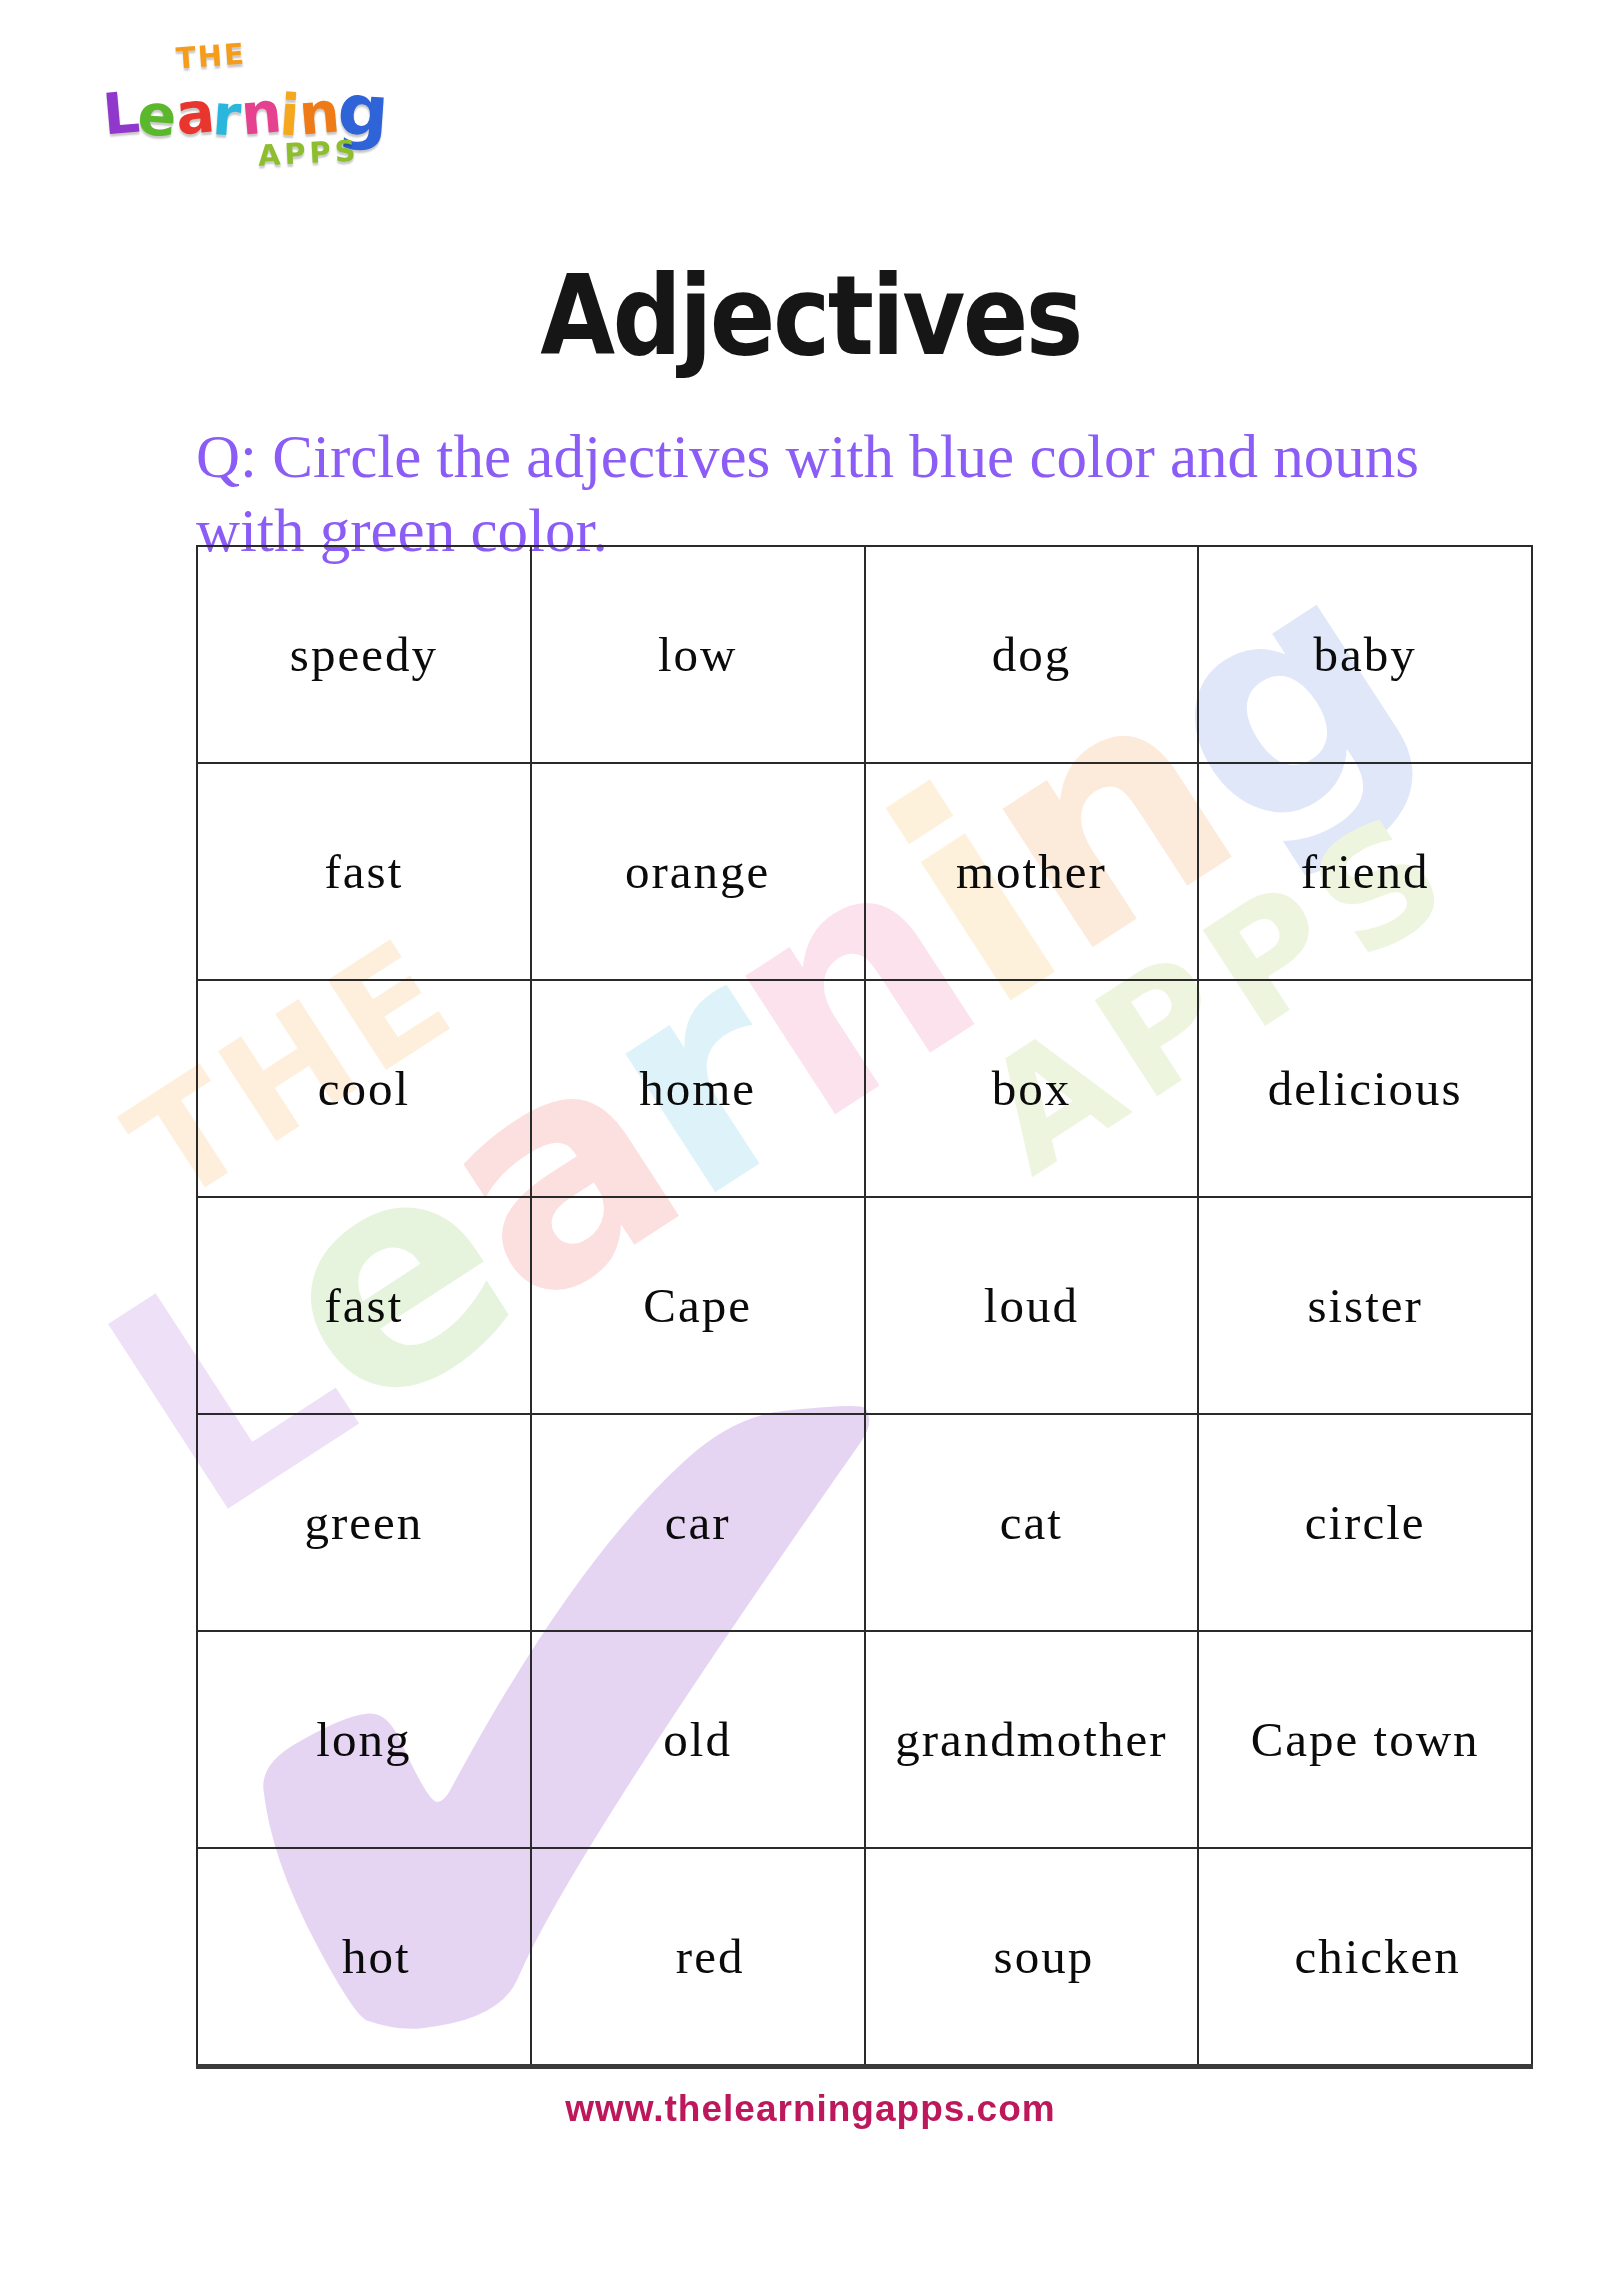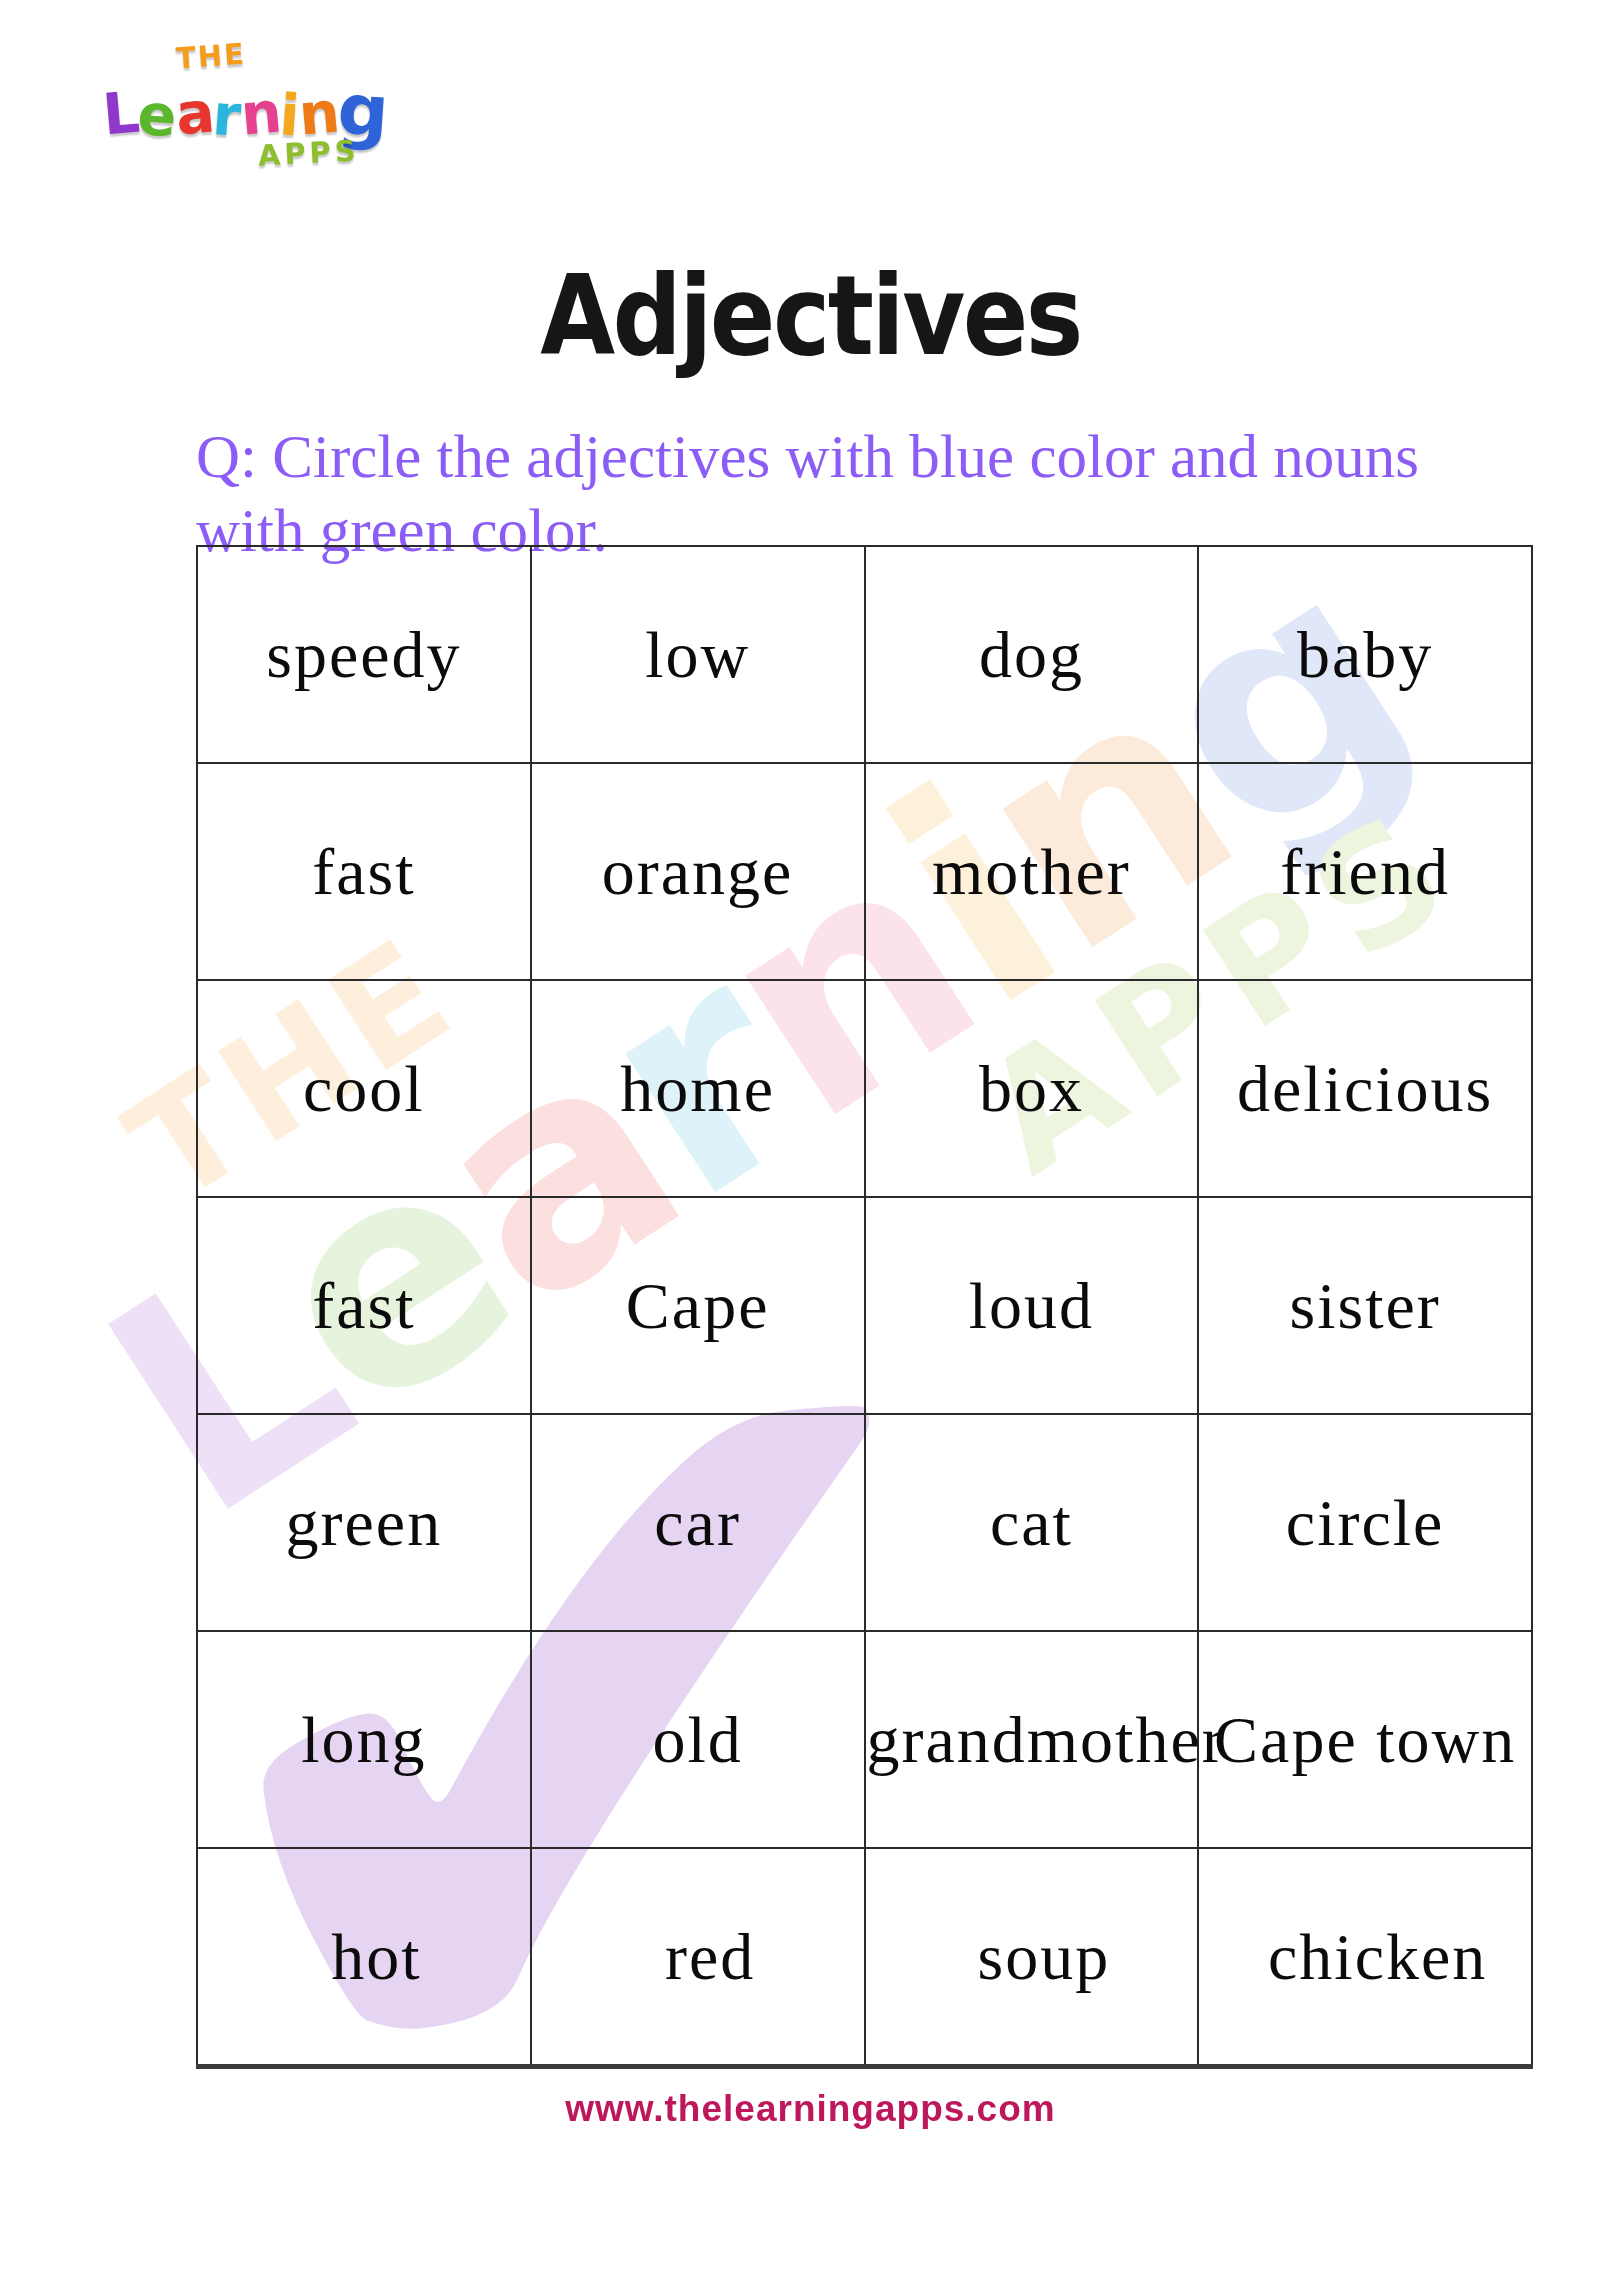--- a/index.html
+++ b/index.html
@@ -35,21 +35,21 @@
   }
 
   
   .word-table{
     position:absolute;left:196px;top:545px;width:1337px;
     border-collapse:collapse;table-layout:fixed;
   }
   .word-table td{
     border:2.9px solid #2a2a2a;height:213px;
     text-align:center;vertical-align:middle;
-    font-family:"Liberation Serif",serif;font-size:66px;
+    font-family:"Liberation Serif",serif;font-size:49px;
     letter-spacing:2px;color:#0b0b0b;background:transparent;
   }
   .word-table tr:last-child td{border-bottom:5.9px solid #3a3a3a;padding-left:26px;}
 
   
   .footer{
     position:absolute;left:0;top:2088px;width:100%;text-align:center;
     font-family:"Liberation Sans",sans-serif;font-weight:bold;
     font-size:37px;letter-spacing:1px;color:#be185d;
   }

